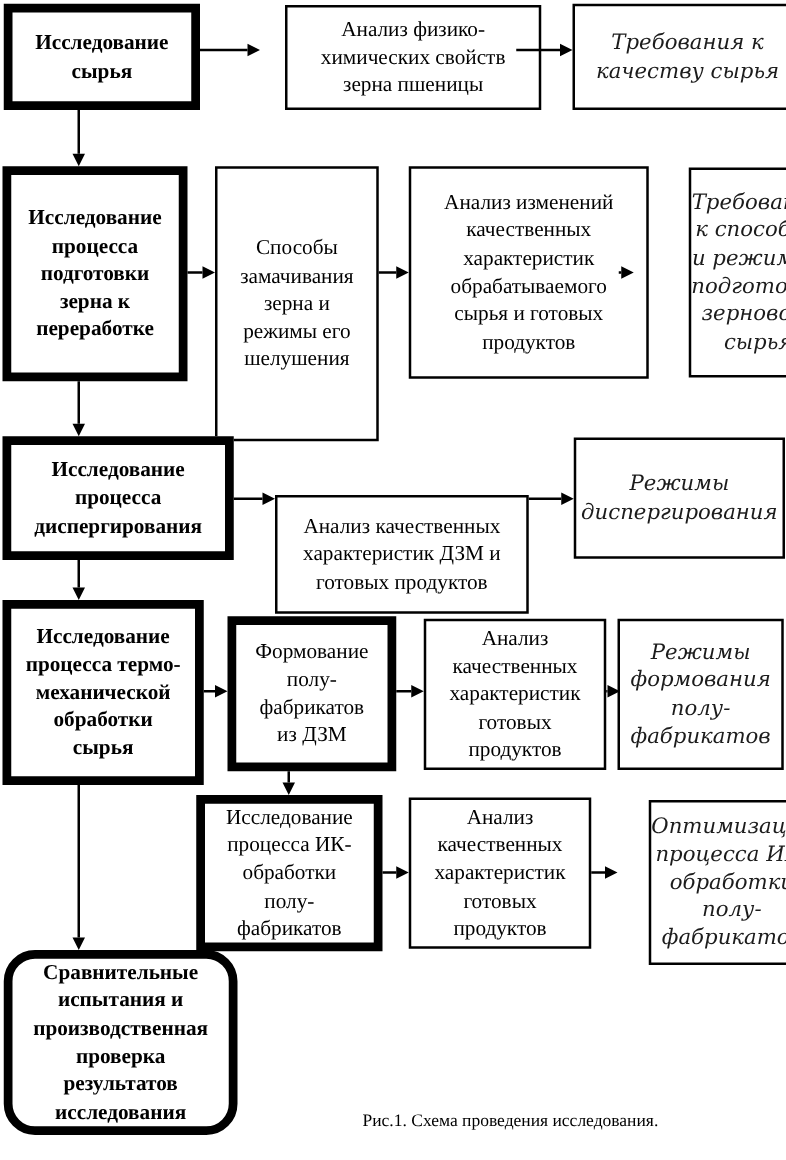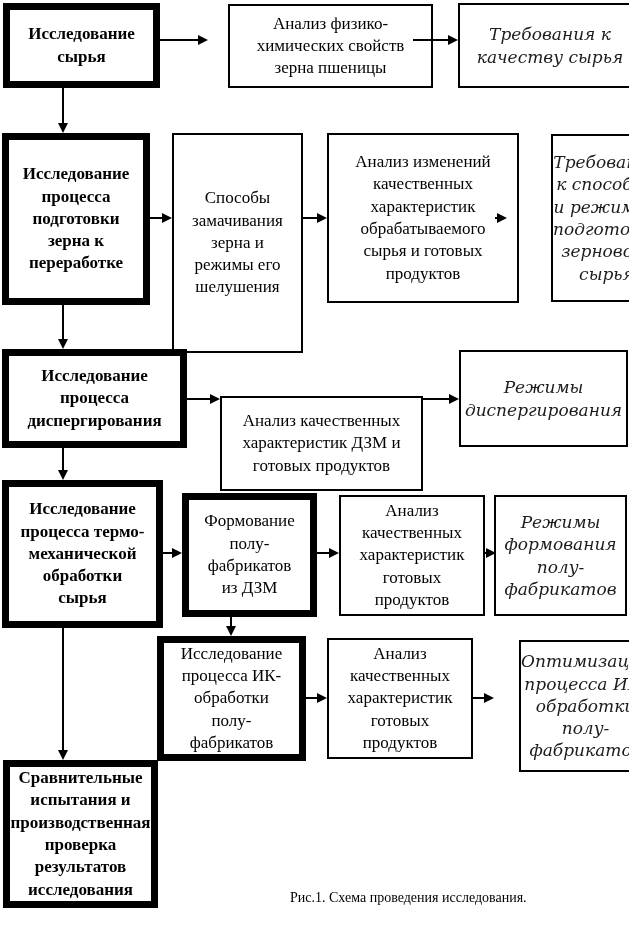--- a/index.html
+++ b/index.html
@@ -162,21 +162,21 @@
 продуктов</span>
   </div>
   <div class="box thin italic" style="left:494px; top:640px; width:133px; height:132px;margin-left:25px;">
     <span>Оптимизация
 процесса ИК-
 обработки
 полу-
 фабрикатов</span>
   </div>
 
-  <div class="box thick bold" style="left:3px; top:760px; width:155px; height:148px;">
+  <div class="box thick bold" style="left:3px; top:760px; width:187px; height:148px;border-radius:25px;">
     <span>Сравнительные
 испытания и
 производственная
 проверка
 результатов
 исследования</span>
   </div>
 
   <div class="harrow" style="left:160px; top:39px; width:38px;"></div>
   <div class="harrow" style="left:413px; top:39px; width:35px;"></div>

